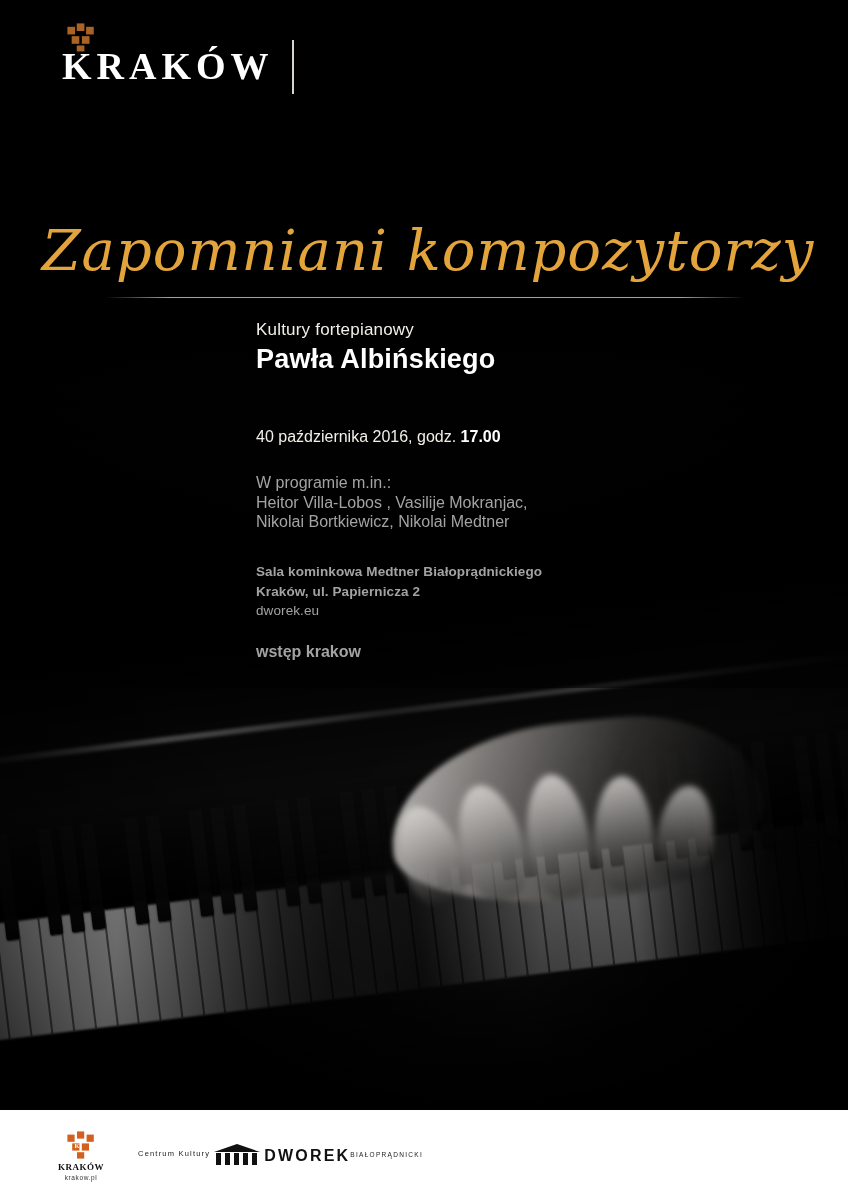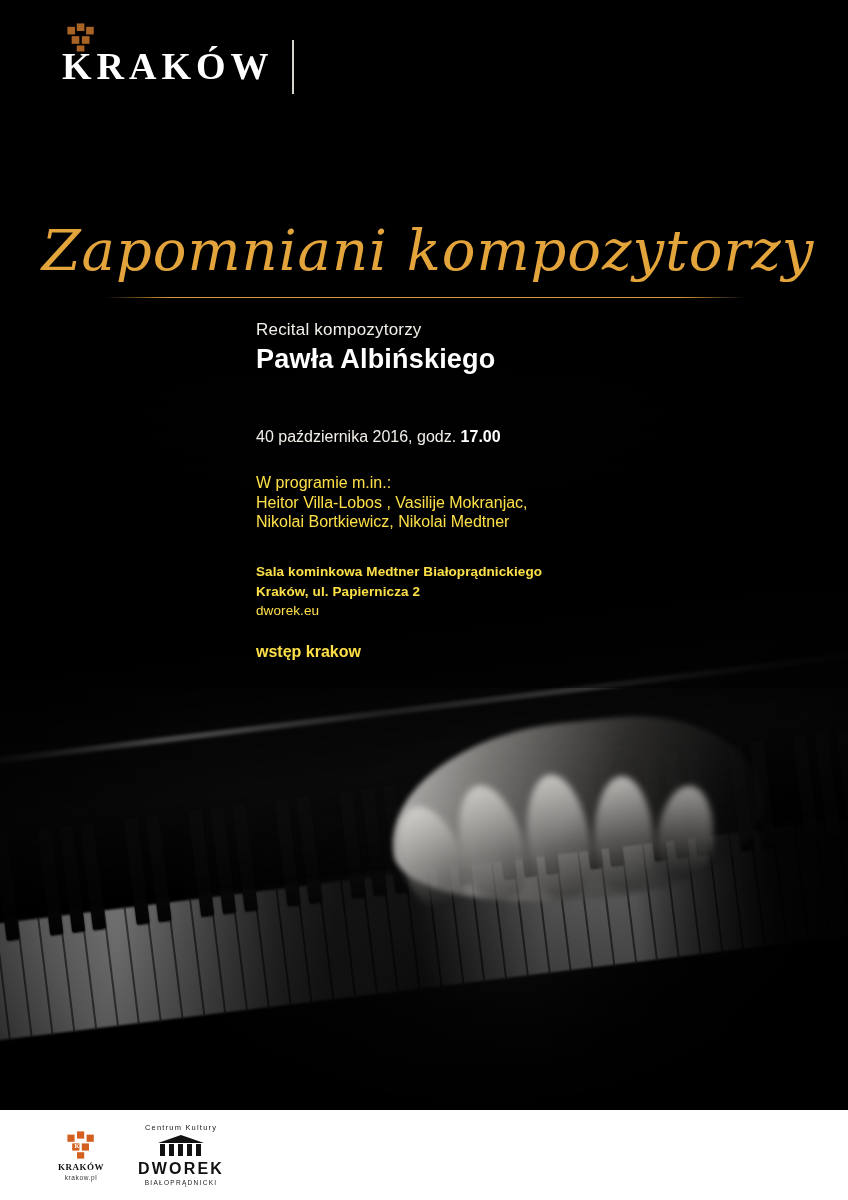--- a/index.html
+++ b/index.html
@@ -224,21 +224,21 @@
     left: 105px;
     top: 297px;
     width: 640px;
     height: 1px;
     background: linear-gradient(90deg, rgba(227,164,60,.0) 0%, rgba(227,164,60,.95) 10%, rgba(227,164,60,.95) 90%, rgba(227,164,60,0) 100%);
   }
 
   .txt {
     position: absolute;
     left: 256px;
-    color: #fde047;
+    color: #a3a3a3;
   }
   .subtitle-small {
     top: 320px;
     font-size: 17px;
     letter-spacing: .2px;
     color: #f2efe9;
   }
   .subtitle-big {
     top: 344px;
     font-size: 27px;
@@ -301,21 +301,21 @@
     text-align: center;
   }
   .krakow-pl .url {
     font-size: 6.5px;
     color: #333;
     letter-spacing: .6px;
   }
 
   .dworek-logo {
     display: flex;
-    flex-direction: column;
+    flex-direction: row;
     align-items: center;
     color: #111;
     line-height: 1.15;
   }
   .dworek-logo .ck {
     font-size: 7.5px;
     letter-spacing: 1.2px;
     color: #222;
     margin-bottom: 2px;
   }
@@ -442,21 +442,21 @@
     </svg>
     <div class="word">KRAKÓW</div>
     <div class="divider"></div>
   </div>
 
   <div class="content">
 
     <div class="title-script">Zapomniani kompozytorzy</div>
     <div class="title-rule"></div>
 
-    <div class="txt subtitle-small">Recital kompozytorzy</div>
+    <div class="txt subtitle-small">Kultury fortepianowy</div>
     <div class="txt subtitle-big">Pawła Albińskiego</div>
 
     <div class="txt date-line">
       <span>40 października 2016, godz. </span><b>17.00</b>
     </div>
 
     <div class="txt program-head">W programie m.in.:</div>
     <div class="txt program-l1">Heitor Villa-Lobos , Vasilije Mokranjac,</div>
     <div class="txt program-l2">Nikolai Bortkiewicz, Nikolai Medtner</div>
 

